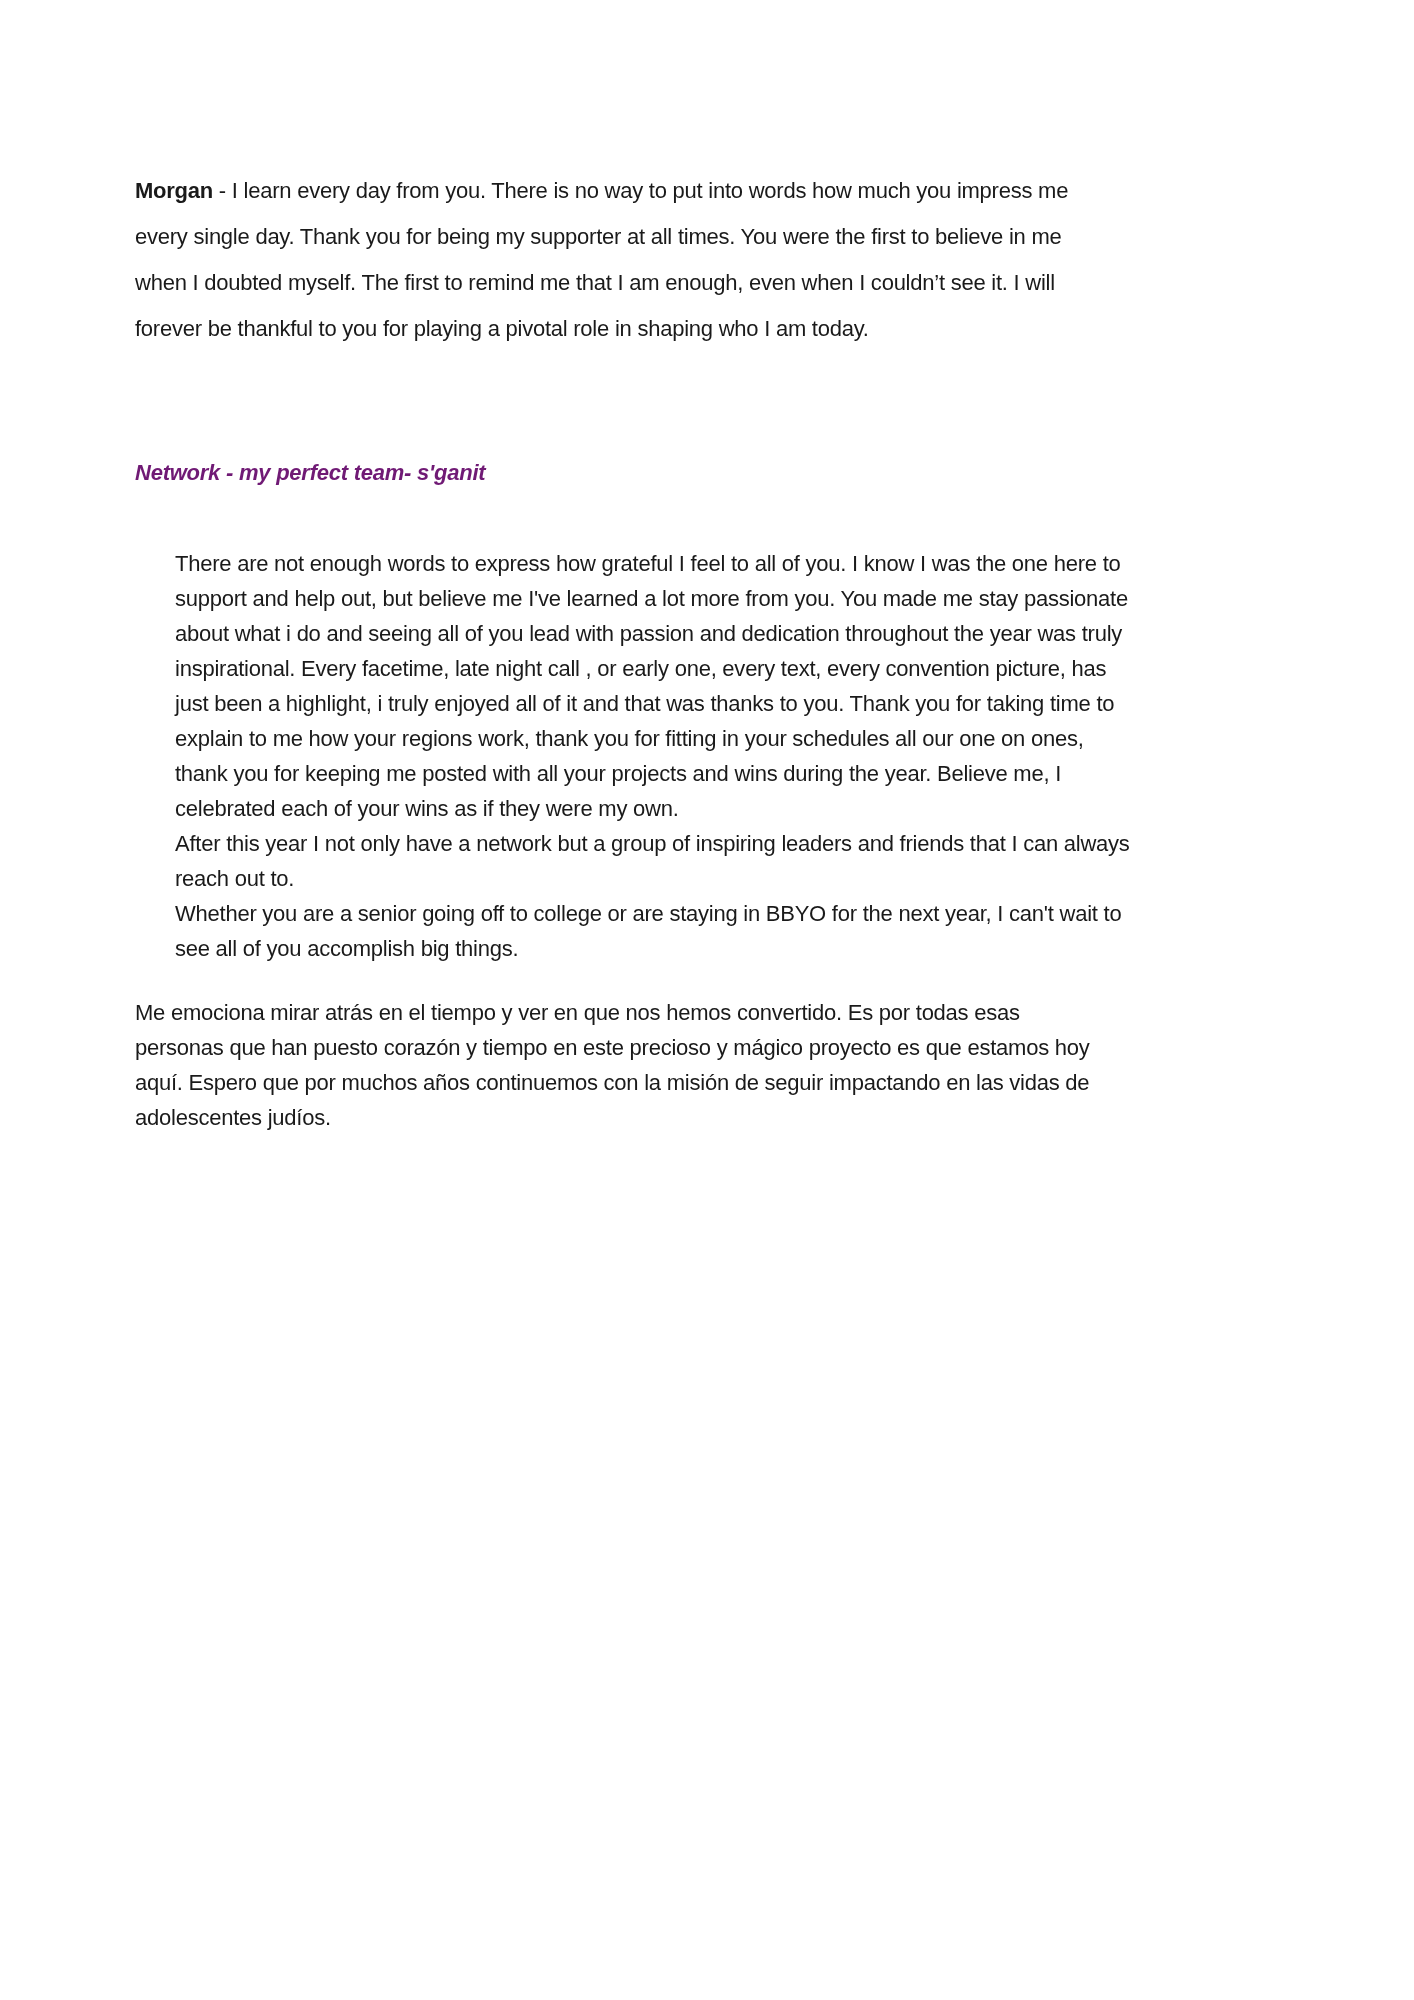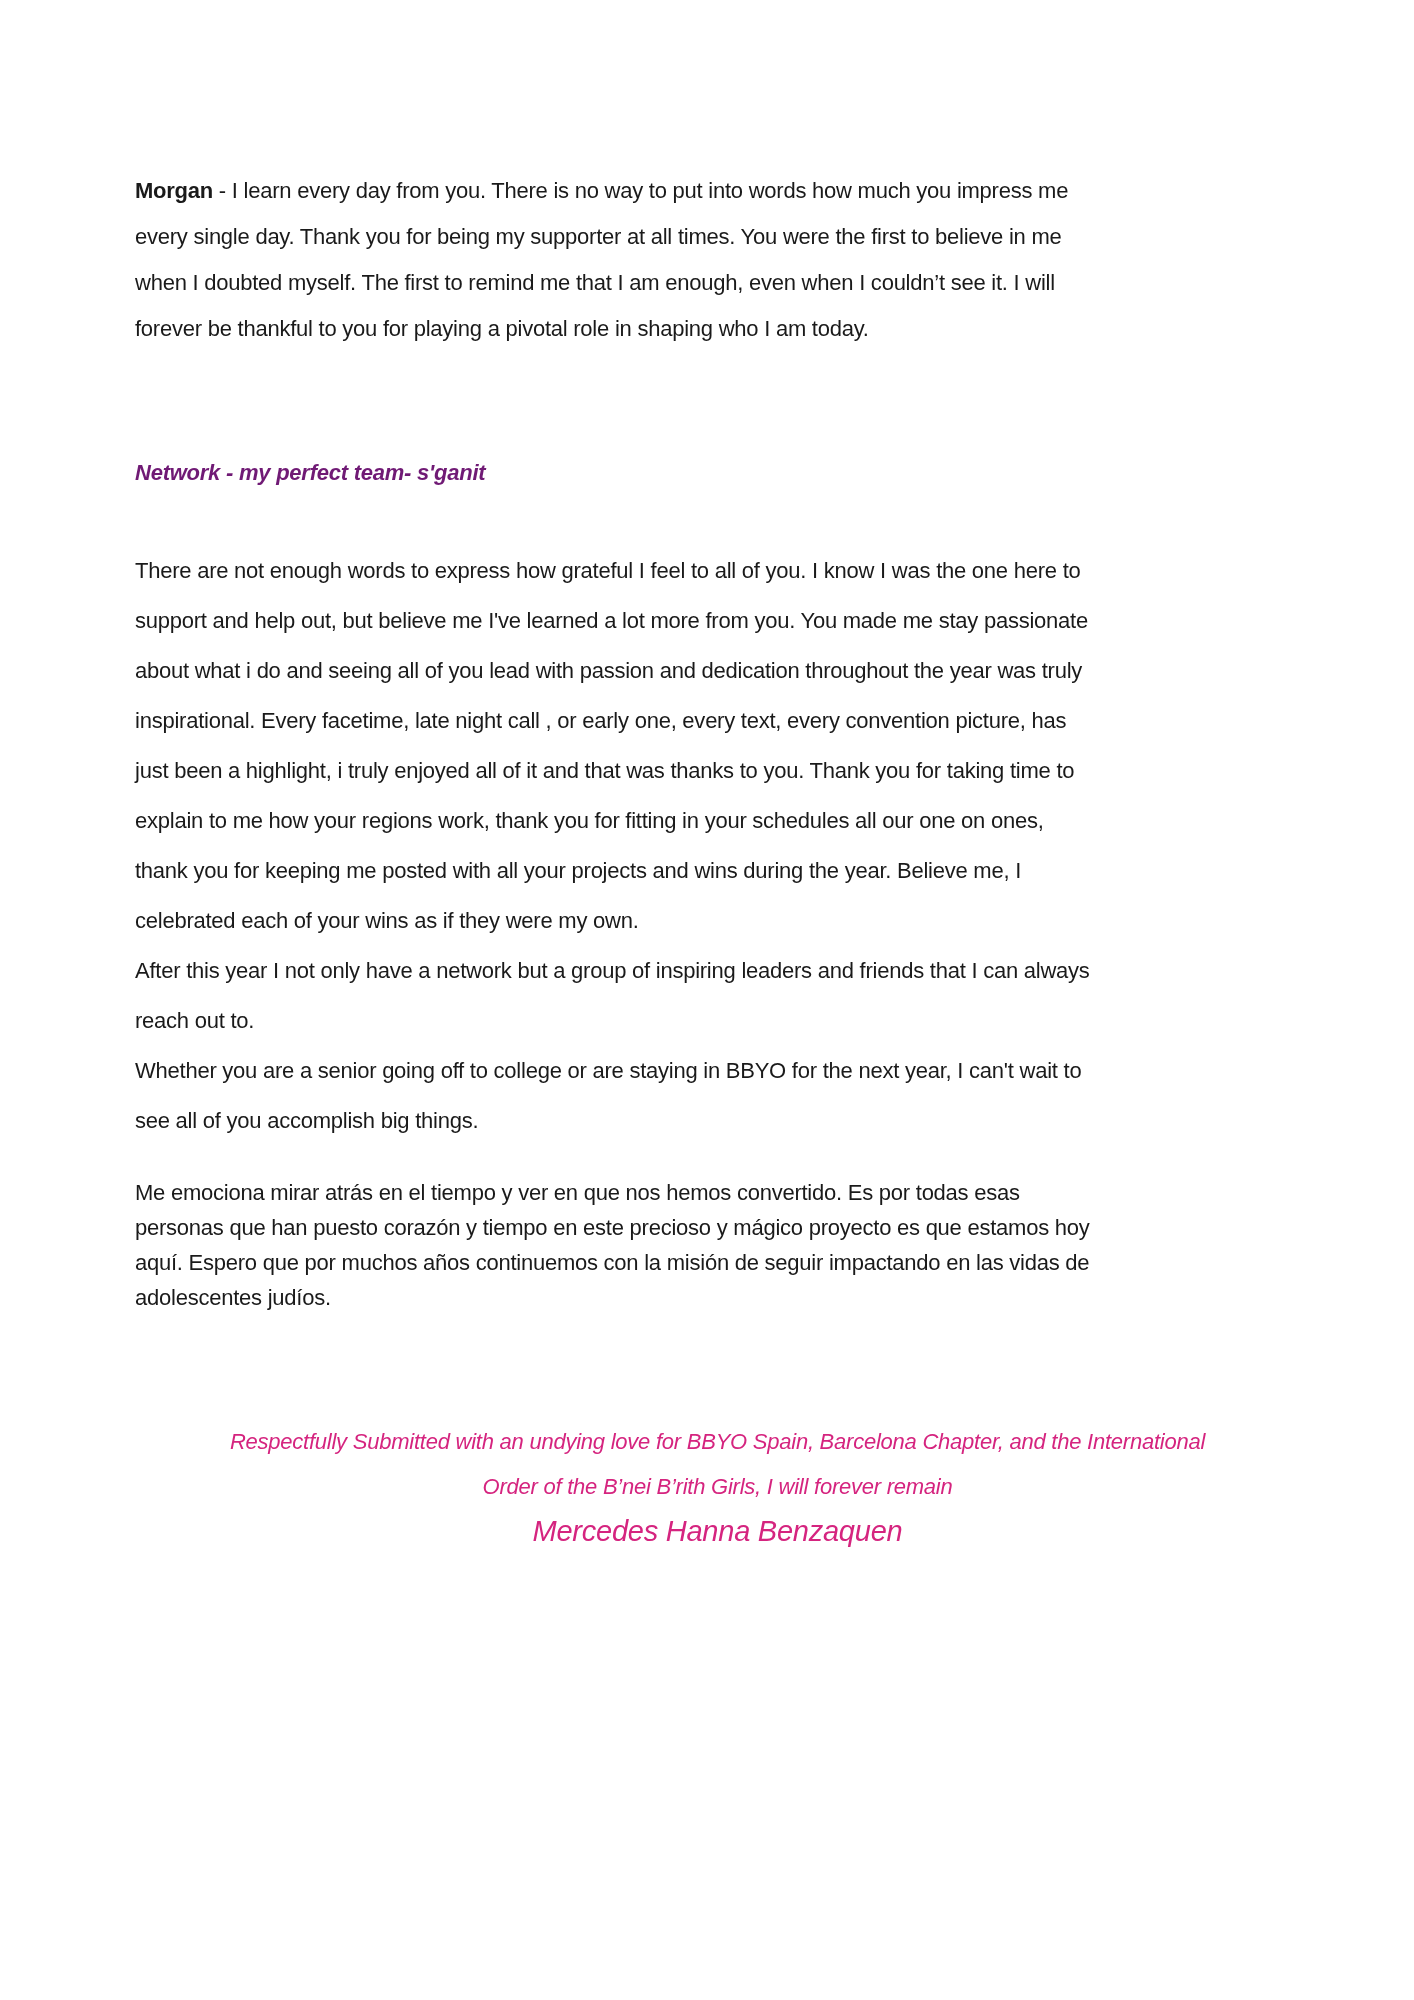--- a/index.html
+++ b/index.html
@@ -38,21 +38,22 @@
     font-weight: bold;
     font-style: italic;
     color: #701a75;
     margin: 0;
   }
   .heading-network {
     margin-top: 108px;
   }
   .para-network {
     margin-top: 60px;
-    line-height: 50px;
+    line-height: 35px;
+    margin-left: 40px;
   }
   .heading-spain {
     margin-top: 64px;
   }
   .para-spain {
     margin-top: 29px;
     line-height: 35px;
   }
   .closing {
     margin-top: 104px;
@@ -100,21 +101,15 @@
 reach out to.
 Whether you are a senior going off to college or are staying in BBYO for the next year, I can't wait to
 see all of you accomplish big things.</p>
 
 
     <p class="para para-spain">Me emociona mirar atrás en el tiempo y ver en que nos hemos convertido. Es por todas esas
 personas que han puesto corazón y tiempo en este precioso y mágico proyecto es que estamos hoy
 aquí. Espero que por muchos años continuemos con la misión de seguir impactando en las vidas de
 adolescentes judíos.</p>
 
-    <div class="closing">
-      <p class="closing-line">Respectfully Submitted with an undying love for BBYO Spain, Barcelona Chapter, and the International</p>
-      <p class="closing-line">Order of the B’nei B’rith Girls, I will forever remain</p>
-      <p class="closing-name">Mercedes Hanna Benzaquen</p>
-      <p class="closing-role">your 81st International S’ganit</p>
-    </div>
 
   </div>
 </div>
 
 </body></html>

